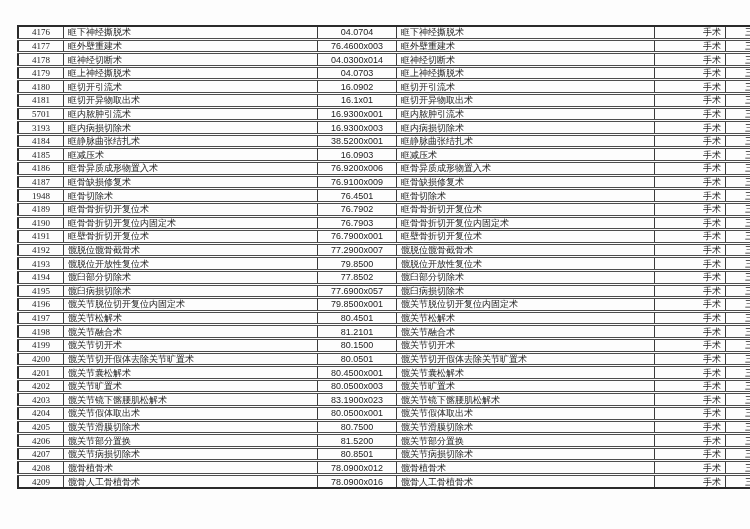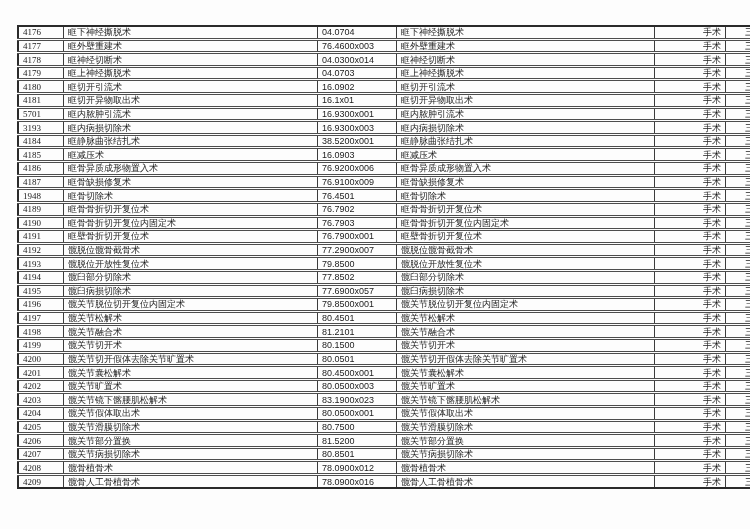--- a/index.html
+++ b/index.html
@@ -35,26 +35,27 @@
     color: #1b1b1b;
     white-space: nowrap;
     overflow: hidden;
     vertical-align: middle;
   }
   table.proc-table tr:last-child td {
     border-bottom: none;
   }
   td.col-id {
     width: 36px;
+    text-align: center;
     font-family: "Liberation Serif", "DejaVu Serif", serif;
   }
   td.col-name  { width: 245px; text-align: left; }
   td.col-code  {
     width: 70px;
-    text-align: left;
+    text-align: center;
     font-family: "Liberation Sans", "DejaVu Sans", sans-serif;
     font-size: 8.5px;
   }
   td.col-name2 { width: 249px; text-align: left; }
   td.col-cat   { width: 62px; text-align: right; }
   td.col-level { width: 48px; text-align: center; }
 </style>
 </head>
 <body>
 

